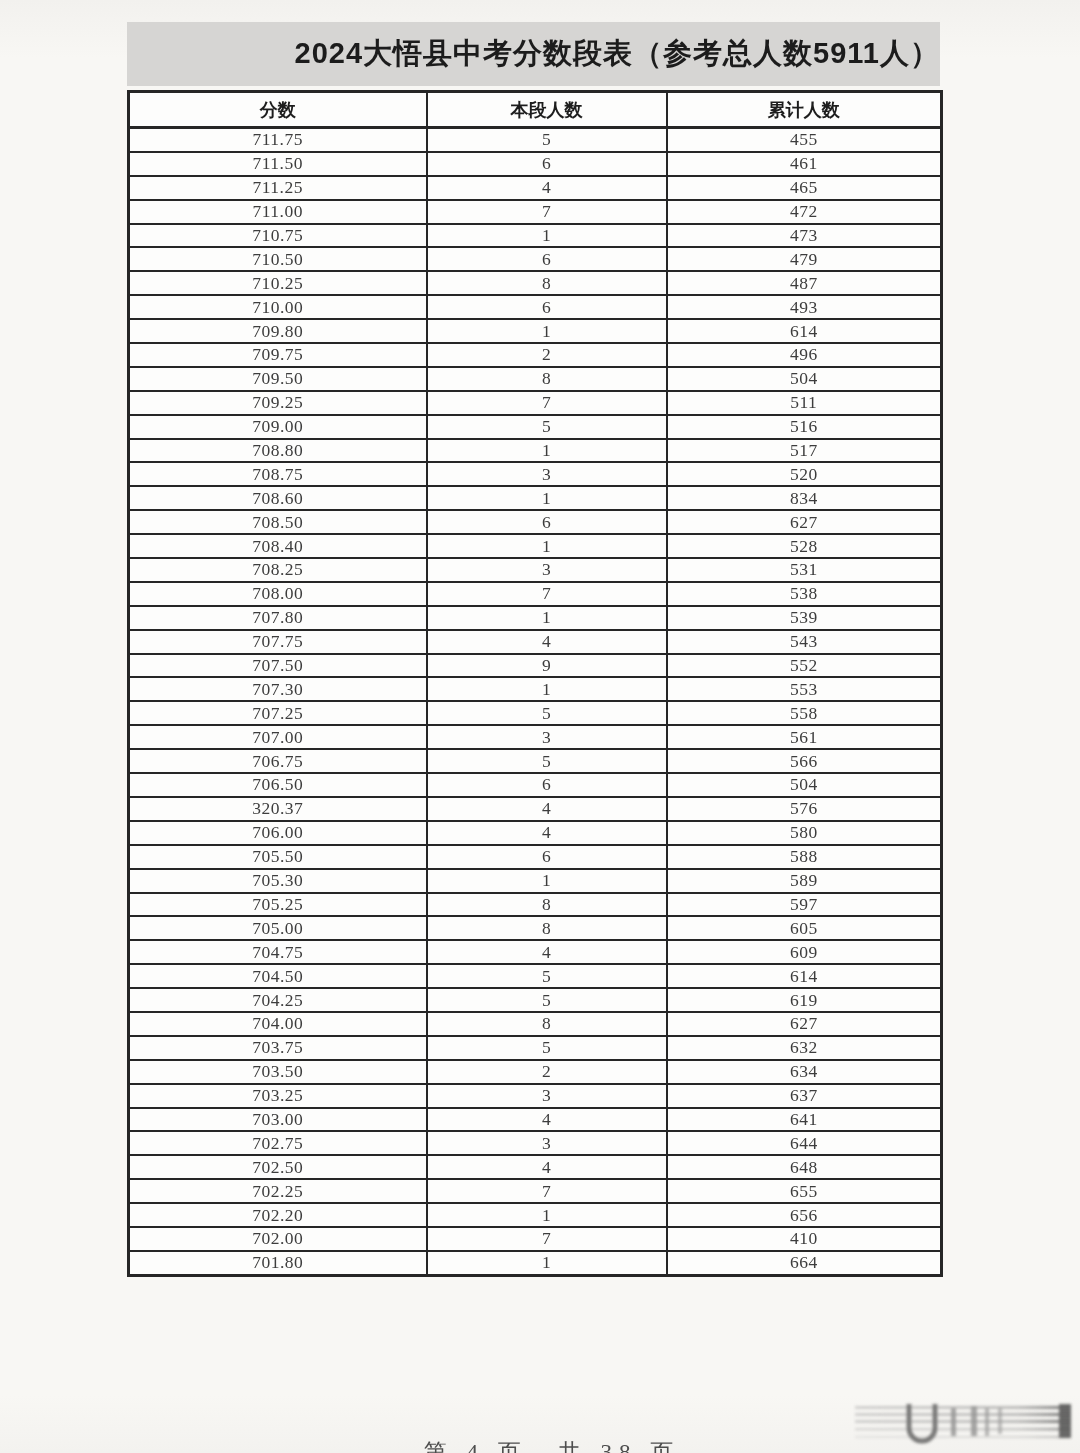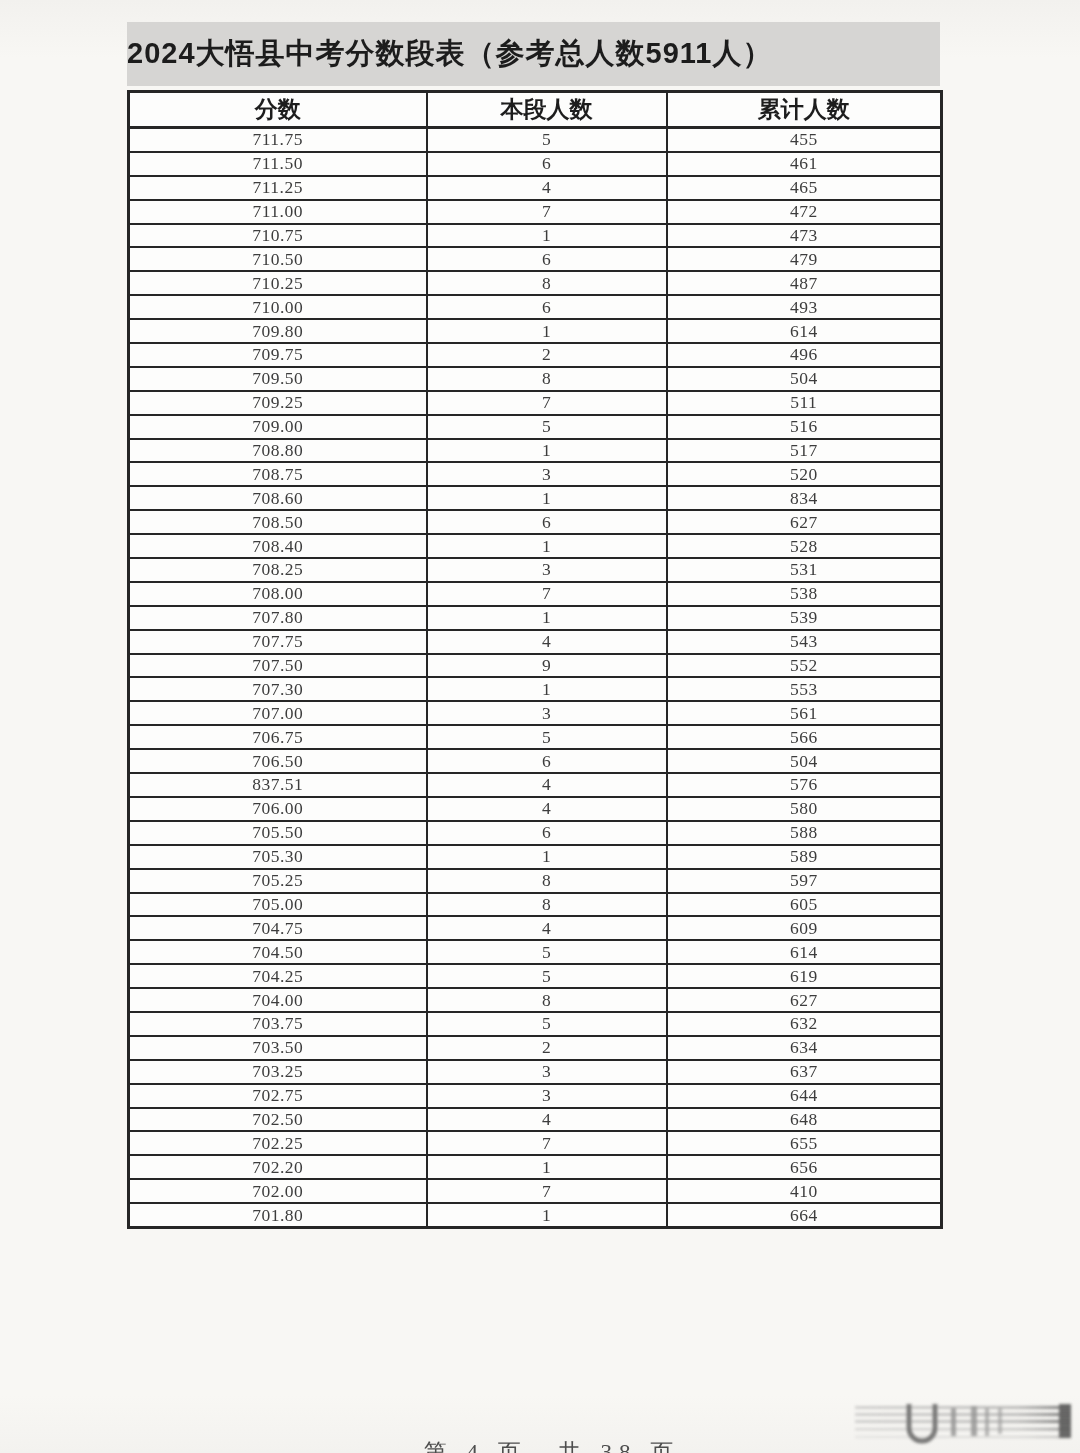--- a/index.html
+++ b/index.html
@@ -21,21 +21,21 @@
   }
   .title-band {
     position: absolute;
     left: 127px;
     top: 22px;
     width: 813px;
     height: 64px;
     background: #d6d5d3;
     display: flex;
     align-items: center;
-    justify-content: flex-start;
+    justify-content: flex-end;
   }
   .title-band h1 {
     margin: 0;
     font-size: 29px;
     font-weight: bold;
     color: #1c1c1c;
     letter-spacing: 1px;
     font-family: "Liberation Sans", "DejaVu Sans", sans-serif;
     white-space: nowrap;
   }
@@ -52,21 +52,21 @@
   table.score-table td {
     border: 2px solid #262626;
     text-align: center;
     vertical-align: middle;
     padding: 0;
     overflow: hidden;
     white-space: nowrap;
   }
   table.score-table th {
     height: 33px;
-    font-size: 23px;
+    font-size: 18px;
     font-weight: bold;
     color: #1d1d1d;
     font-family: Liberation Sans, sans-serif;
     border-top-width: 3px;
     border-bottom-width: 3px;
   }
   table.score-table th:first-child,
   table.score-table td:first-child { border-left-width: 3px; }
   table.score-table th:last-child,
   table.score-table td:last-child { border-right-width: 3px; }
@@ -236,36 +236,41 @@
           <td>707.50</td>
           <td>9</td>
           <td>552</td>
         </tr>
         <tr>
           <td>707.30</td>
           <td>1</td>
           <td>553</td>
         </tr>
         <tr>
+          <td>707.25</td>
+          <td>5</td>
+          <td>558</td>
+        </tr>
+        <tr>
           <td>707.00</td>
           <td>3</td>
           <td>561</td>
         </tr>
         <tr>
           <td>706.75</td>
           <td>5</td>
           <td>566</td>
         </tr>
         <tr>
           <td>706.50</td>
           <td>6</td>
           <td>504</td>
         </tr>
         <tr>
-          <td>837.51</td>
+          <td>320.37</td>
           <td>4</td>
           <td>576</td>
         </tr>
         <tr>
           <td>706.00</td>
           <td>4</td>
           <td>580</td>
         </tr>
         <tr>
           <td>705.50</td>
@@ -314,20 +319,25 @@
         </tr>
         <tr>
           <td>703.50</td>
           <td>2</td>
           <td>634</td>
         </tr>
         <tr>
           <td>703.25</td>
           <td>3</td>
           <td>637</td>
+        </tr>
+        <tr>
+          <td>703.00</td>
+          <td>4</td>
+          <td>641</td>
         </tr>
         <tr>
           <td>702.75</td>
           <td>3</td>
           <td>644</td>
         </tr>
         <tr>
           <td>702.50</td>
           <td>4</td>
           <td>648</td>

